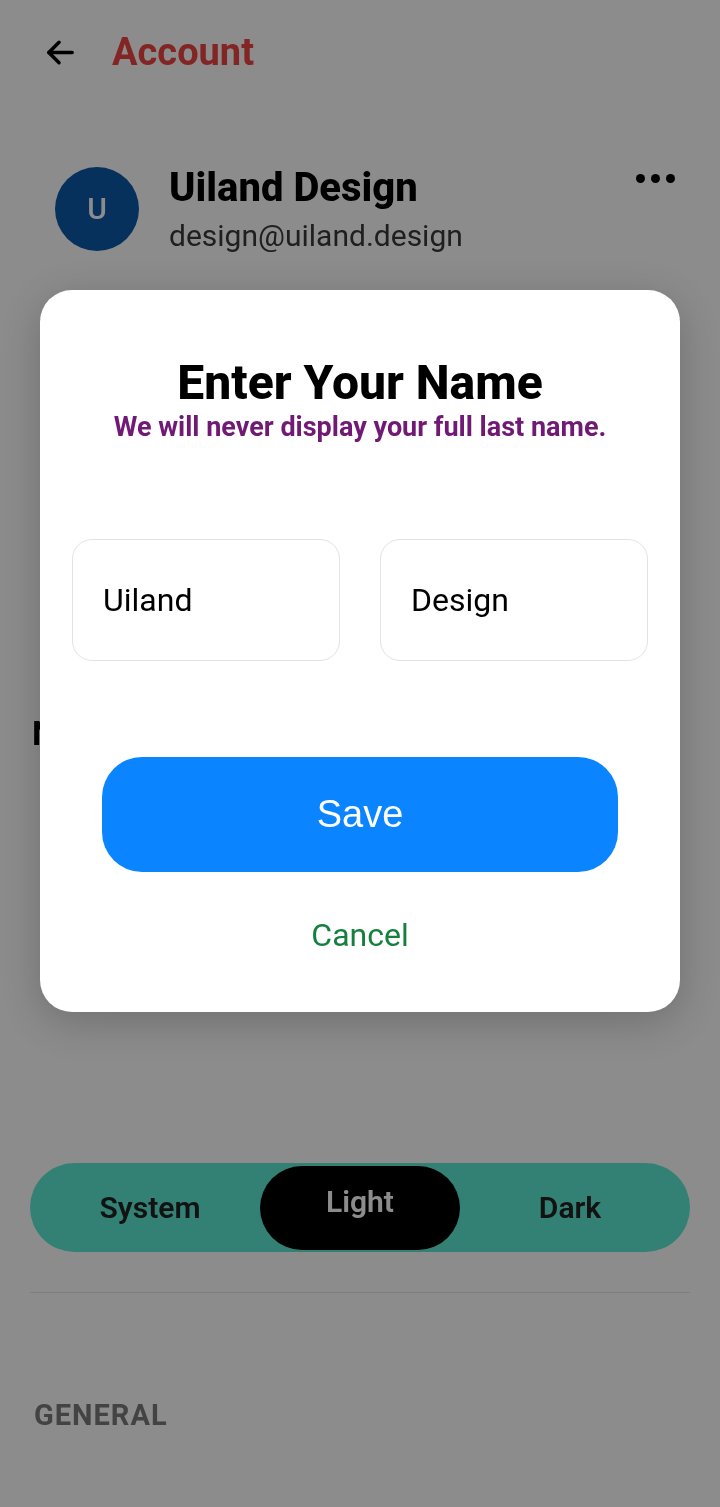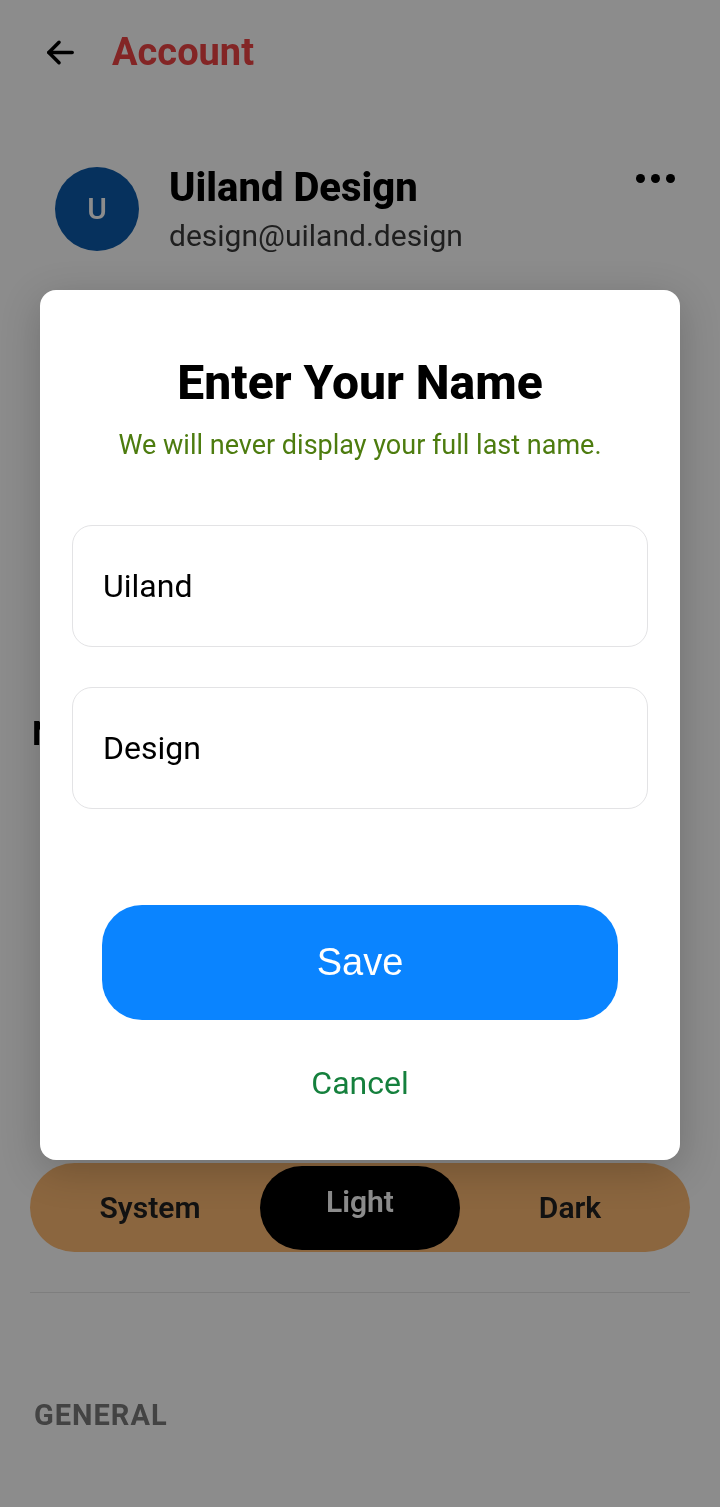--- a/index.html
+++ b/index.html
@@ -63,21 +63,21 @@
     margin-top: 10px;
   }
   .more-dots span { width: 9px; height: 9px; border-radius: 50%; background: #000; }
 
   
   .mid-spacer { height: 870px; }
 
   
   .theme-seg {
     margin: 10px 30px 0 30px;
-    background: #fdba74;
+    background: #5eead4;
     border-radius: 55px;
     height: 89px;
     display: flex;
     align-items: center;
     padding: 0 10px;
   }
   .seg-item {
     flex: 1;
     text-align: center;
     font-size: 30px;
@@ -125,39 +125,39 @@
     align-items: flex-start;
     justify-content: center;
   }
 
   
   .modal {
     position: absolute;
     left: 40px; right: 40px;
     top: 290px;
     background: #ffffff;
-    border-radius: 16px;
+    border-radius: 32px;
     padding: 64px 32px 58px 32px;
     box-shadow: 0 10px 40px rgba(0,0,0,0.2);
   }
   .modal-title {
     font-size: 48px;
     font-weight: 800;
     text-align: center;
     color: #000;
   }
   .modal-sub {
     font-size: 27px;
     text-align: center;
-    color: #4d7c0f;
-    margin-top: 18px;
+    color: #701a75;
+    font-weight: bold;
   }
   .modal-inputs {
-    margin-top: 64px;
-    display: flex; flex-direction: column; gap: 40px;
+    margin-top: 96px;
+    display: flex; flex-direction: row; gap: 40px;
   }
   .modal-input {
     width: 100%;
     height: 122px;
     border: 1px solid #e3e3e5;
     border-radius: 20px;
     font-size: 32px;
     padding: 0 30px;
     color: #000;
     font-family: inherit;

